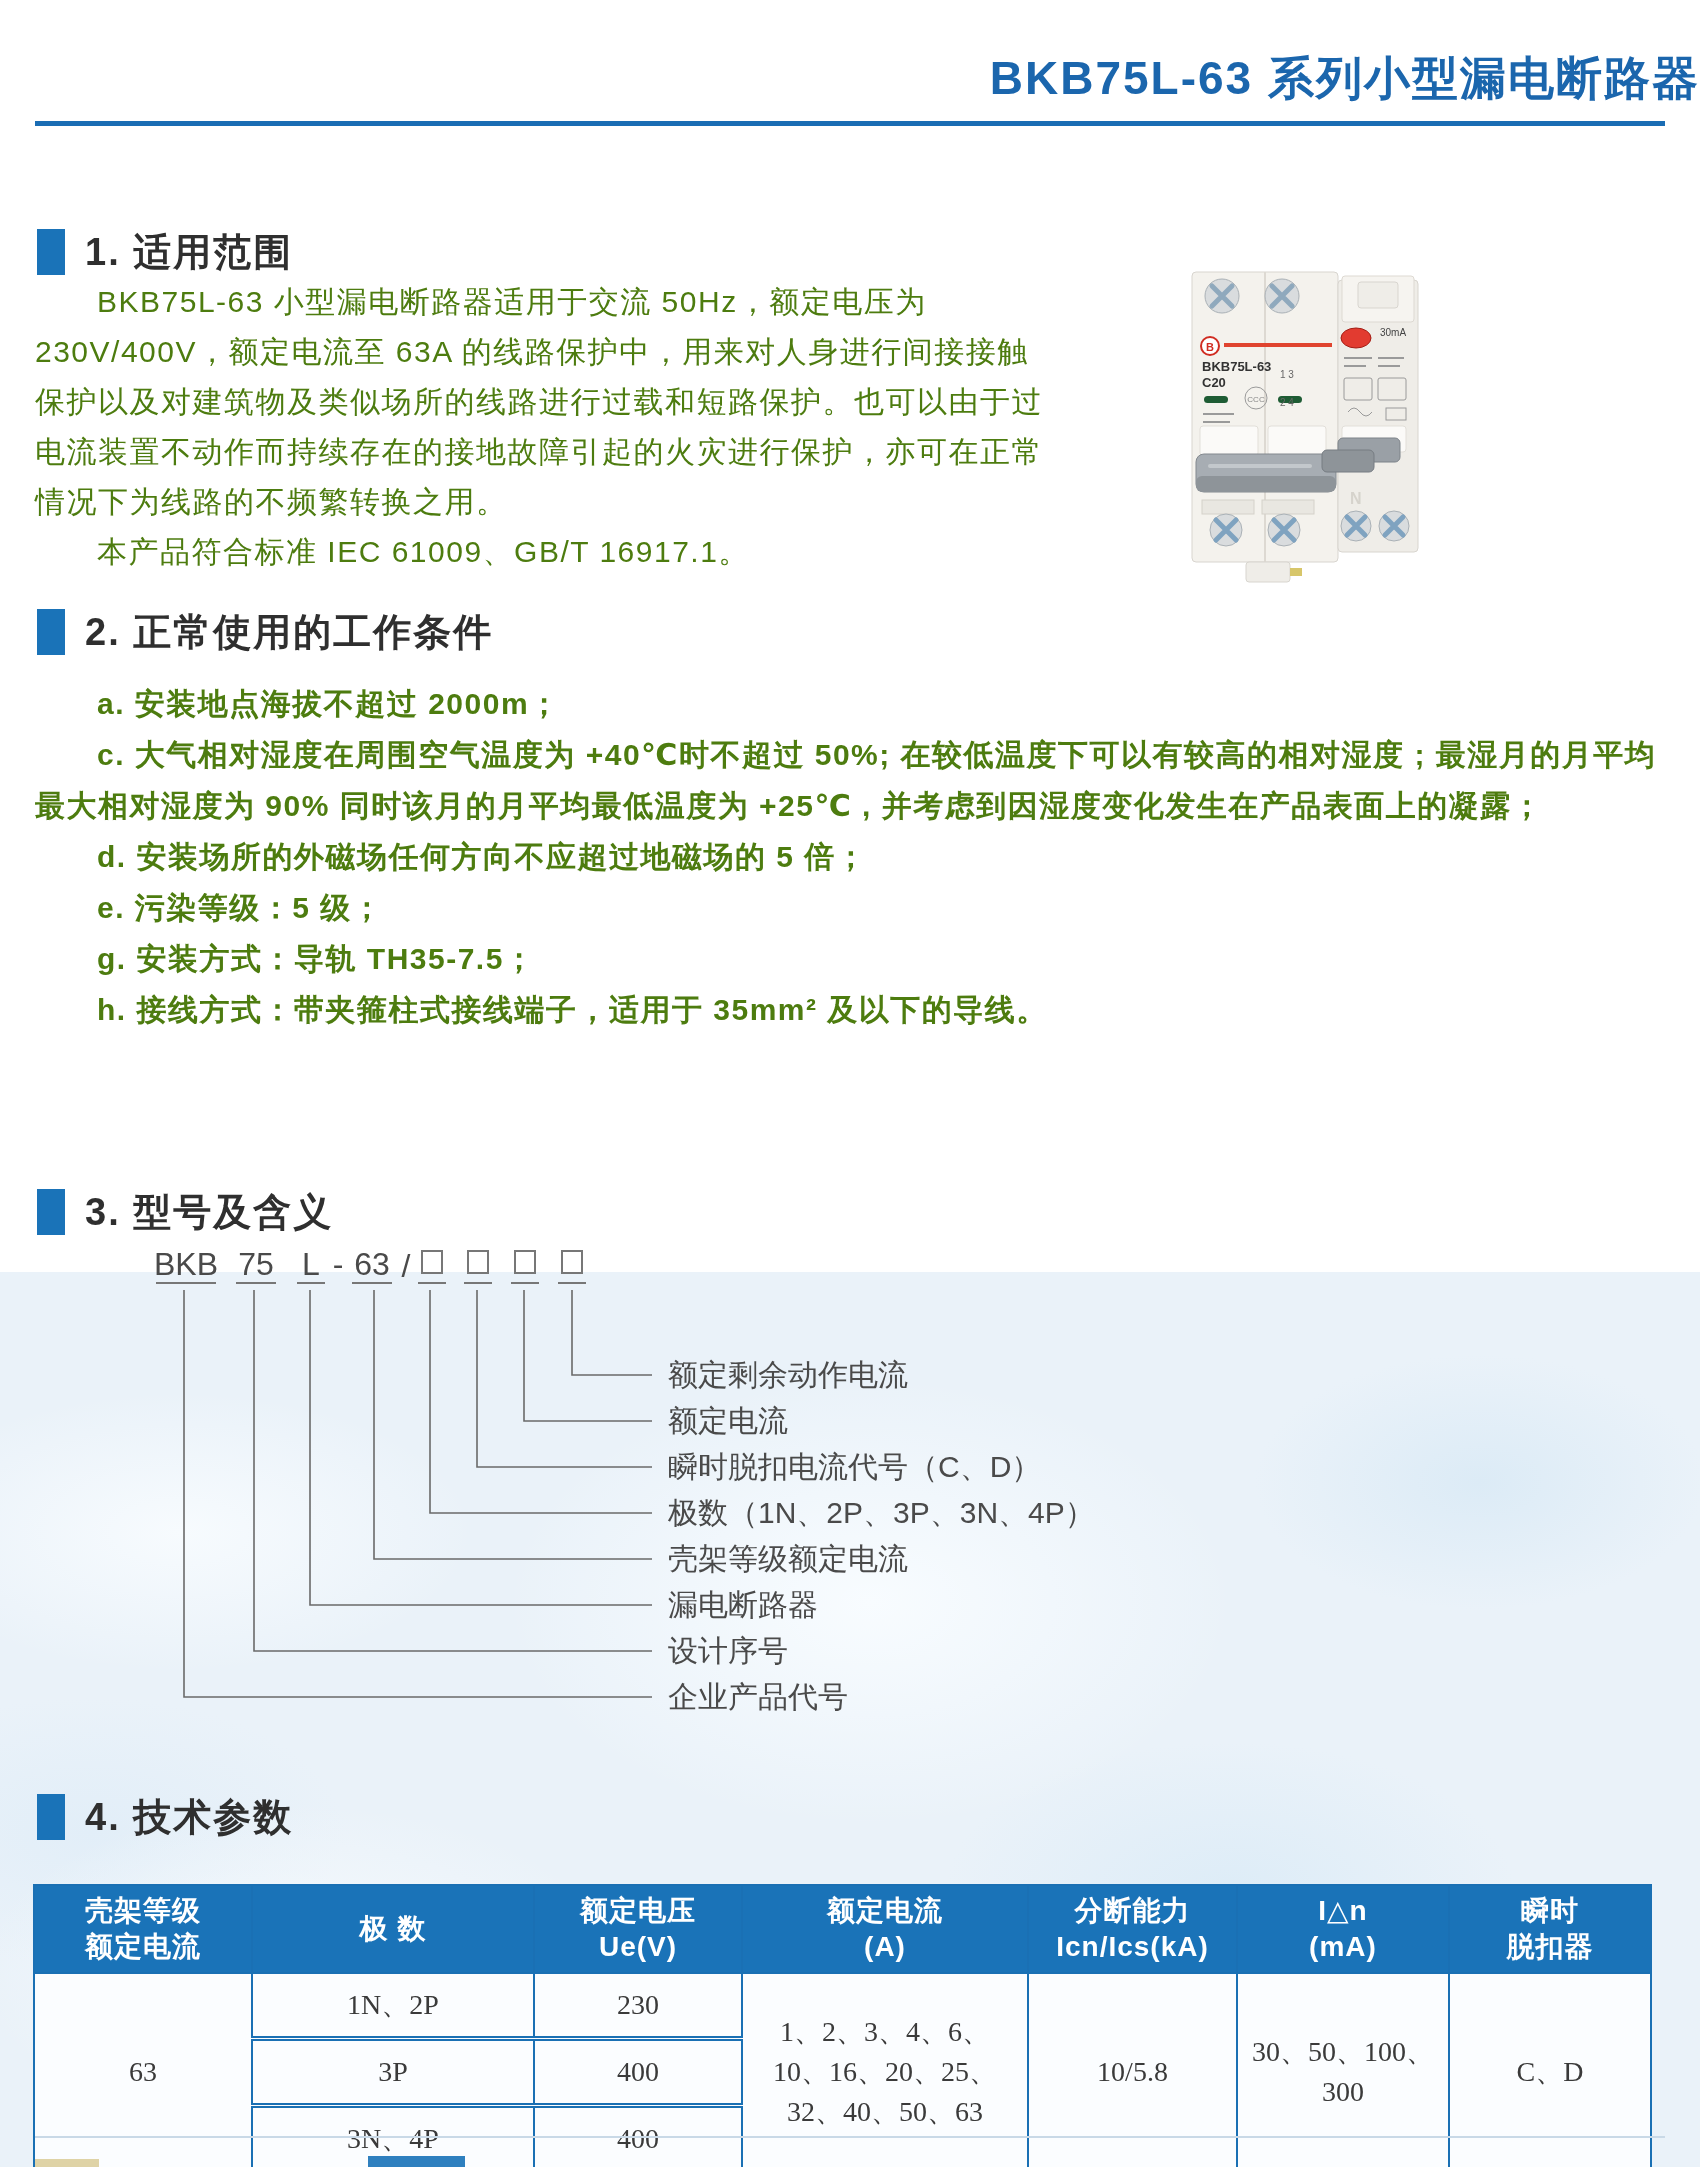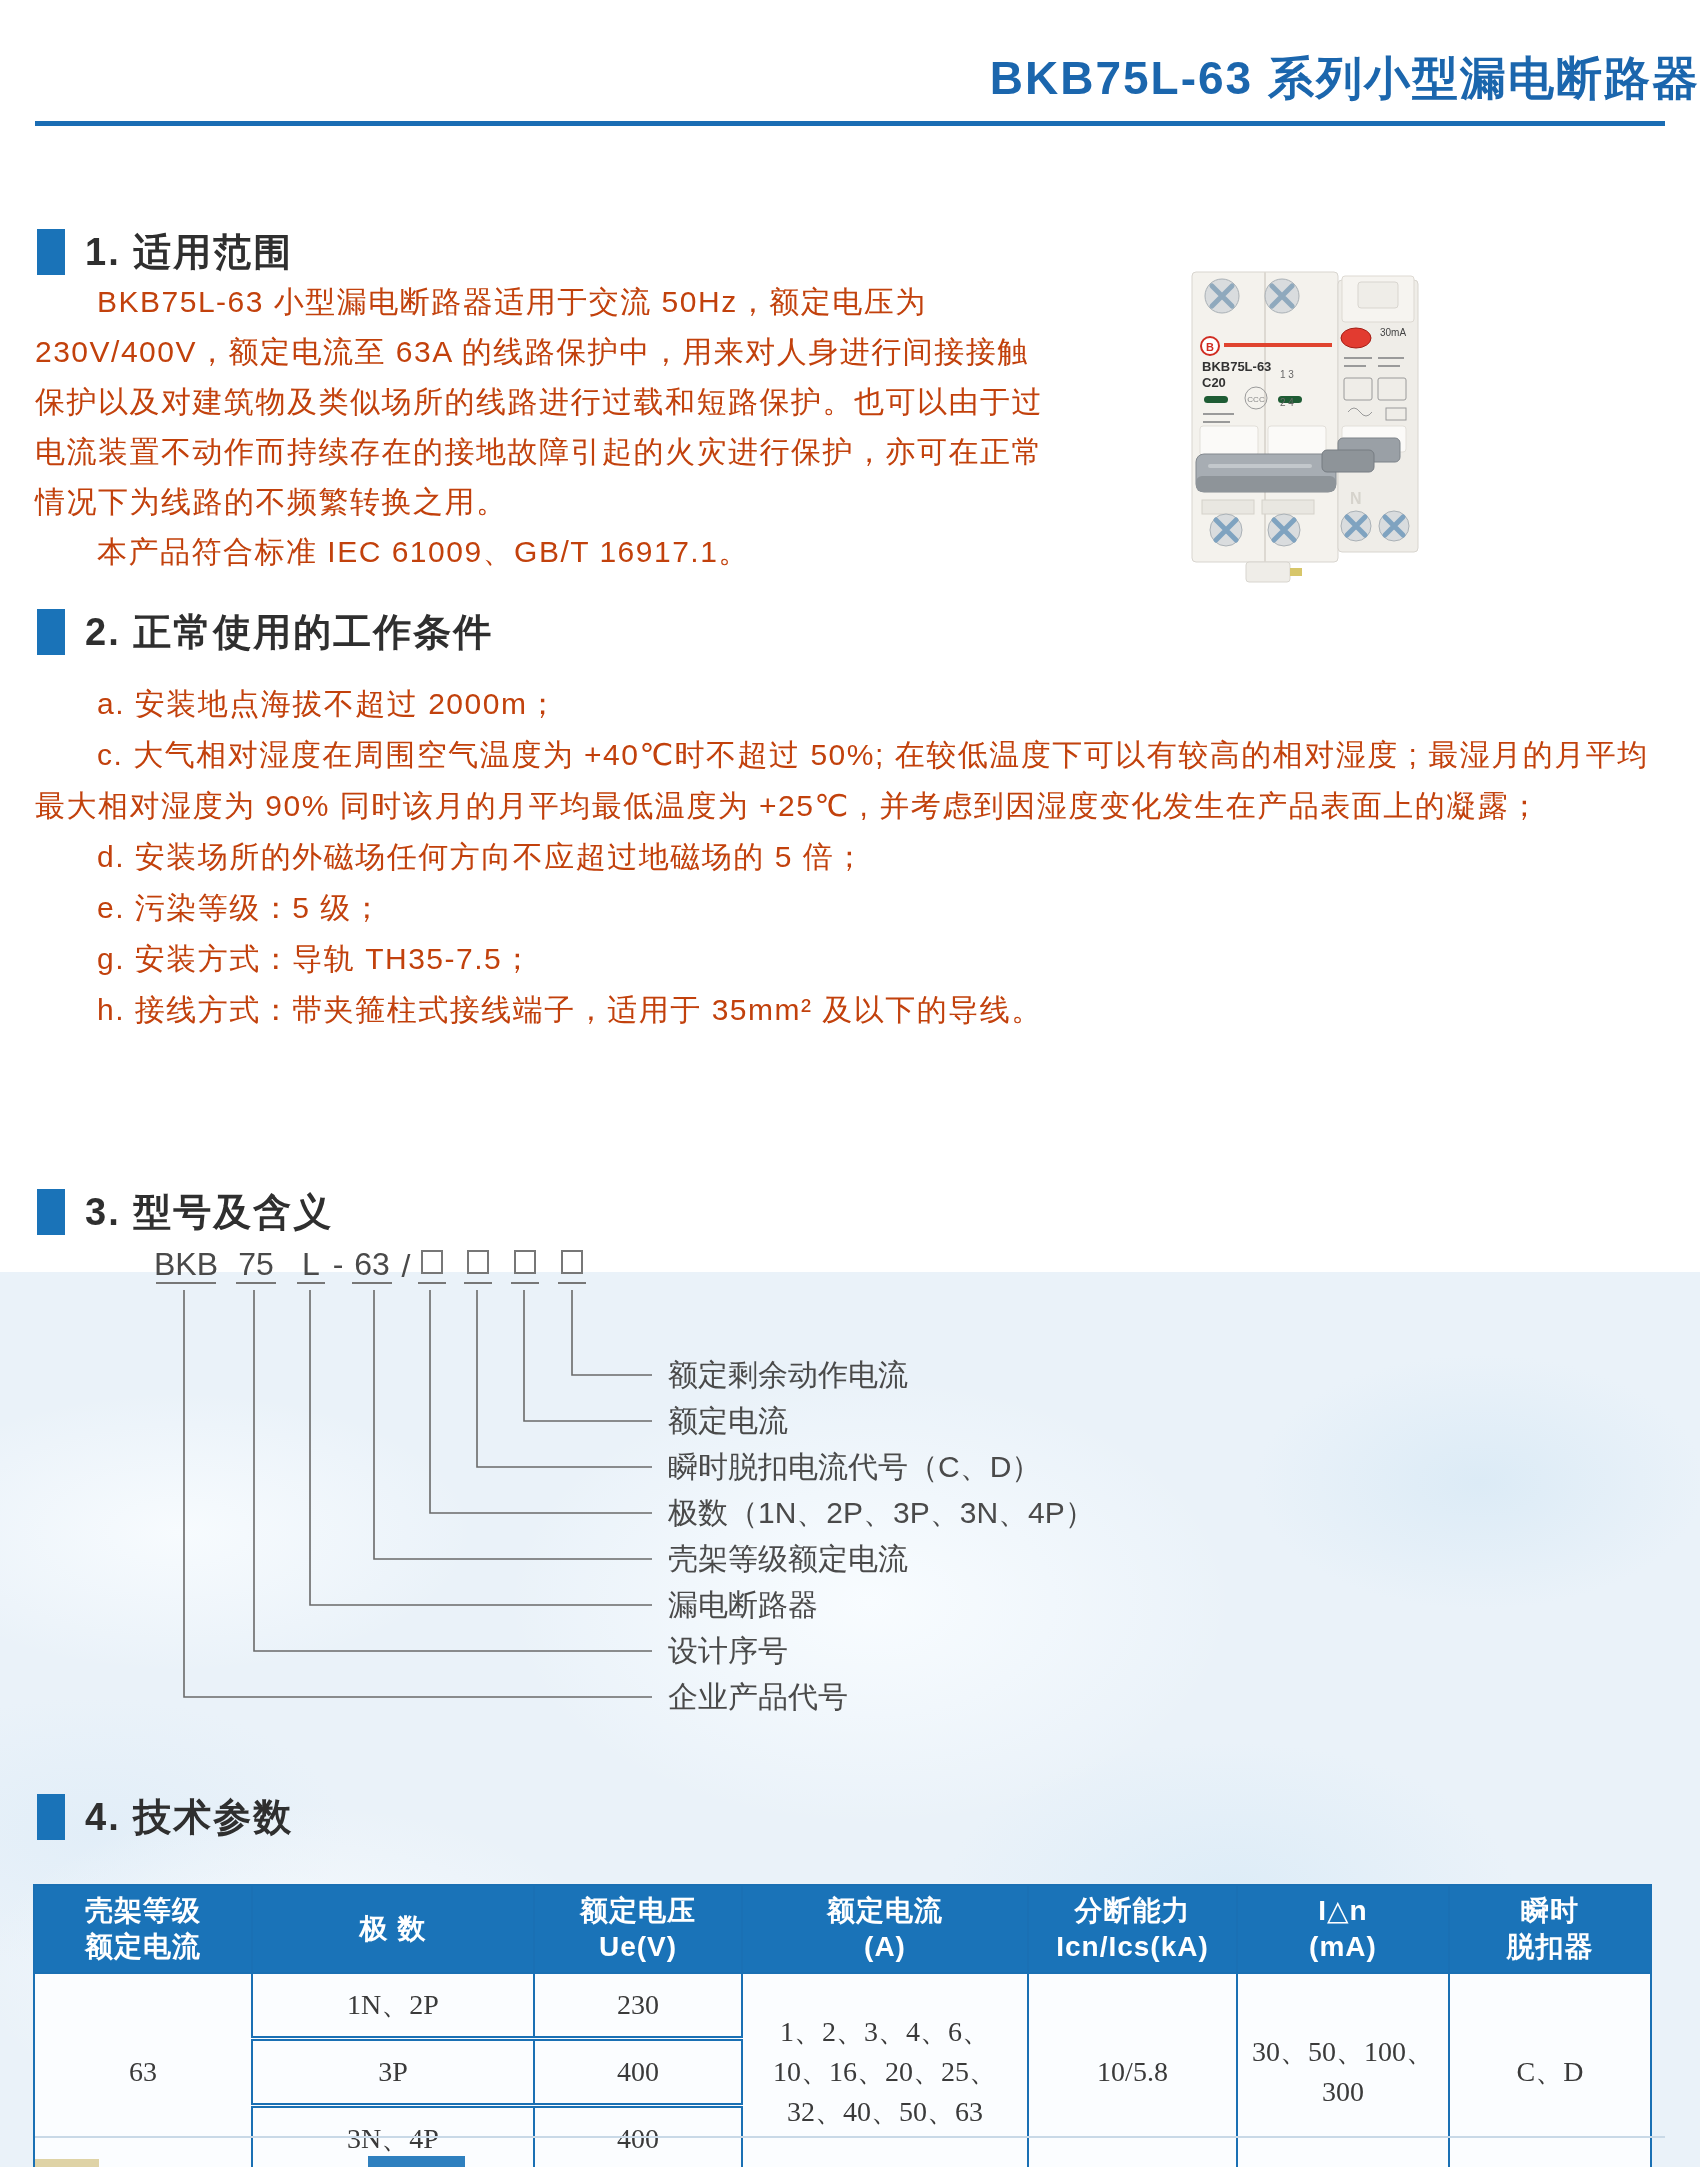--- a/index.html
+++ b/index.html
@@ -29,23 +29,23 @@
     left:0;top:48px;width:1700px;text-align:right;
     font-size:46px;font-weight:bold;letter-spacing:2px;color:#1b66ad;
   }
   .title-rule{left:35px;top:121px;width:1630px;height:5px;background:#1a6db4;}
   
   .sec-head{height:48px;display:flex;align-items:center;}
   .sec-square{width:28px;height:46px;background:#1a73b8;margin-right:20px;flex:0 0 auto;}
   .sec-title{font-size:38px;font-weight:bold;color:#2f2f2f;letter-spacing:2px;}
   
   .para{left:35px;width:1140px;}
-  .bline{font-size:30px;line-height:50px;letter-spacing:1.5px;white-space:nowrap;color:#c2410c;}
+  .bline{font-size:30px;line-height:50px;letter-spacing:1.5px;white-space:nowrap;color:#4d7c0f;}
   .indent{padding-left:62px;}
-  .list .bline{line-height:51px;}
+  .list .bline{line-height:51px;font-weight:bold;}
   
   .diagram{left:0;top:1235px;width:1180px;height:505px;}
   .diagram text{fill:#4a4a4a;}
   .code-t{font-size:32px;fill:#555;}
   .lab-t{font-size:30px;}
   
   .tech-table{
     left:33px;top:1884px;width:1416px;border-collapse:collapse;table-layout:fixed;
   }
   .tech-table th{

